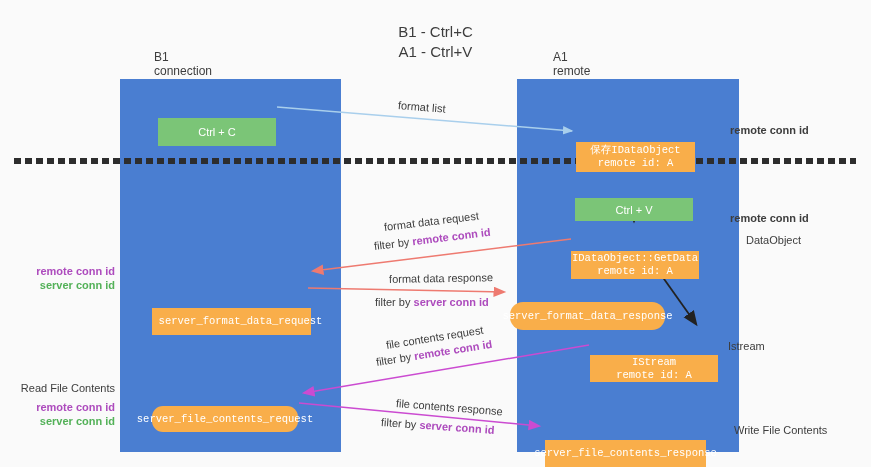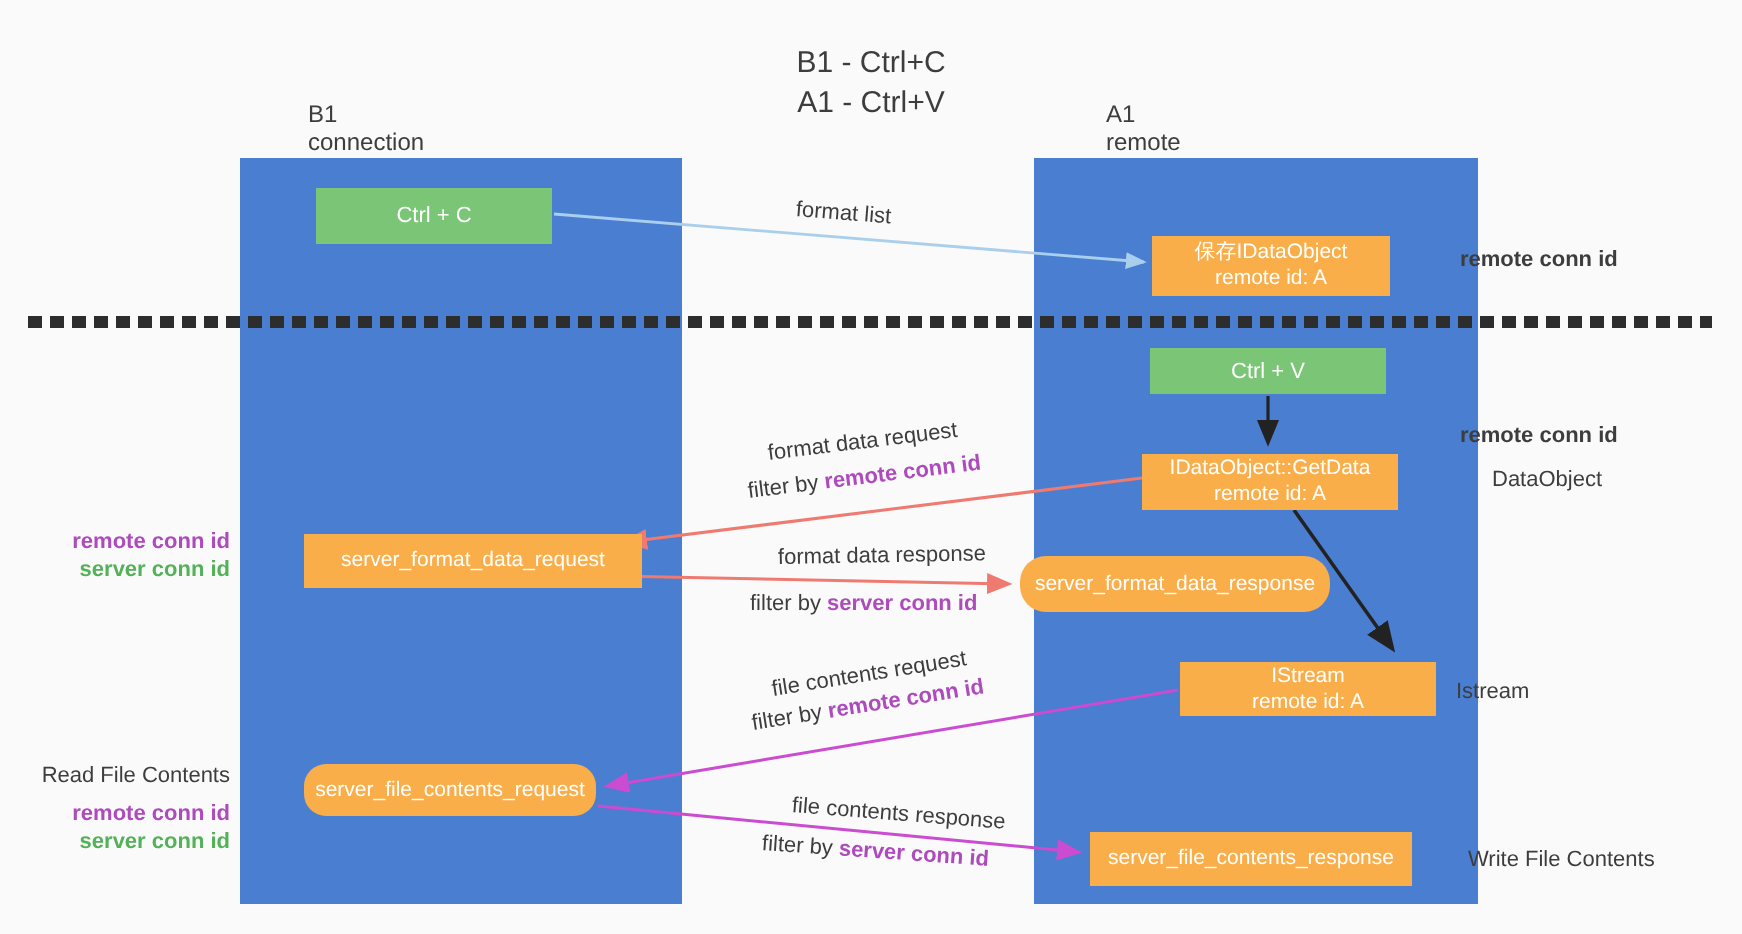--- a/index.html
+++ b/index.html
@@ -10,31 +10,31 @@
 
   .lifeline-header{position:absolute;text-align:left;font-size:12px;line-height:14px;color:#3d3d3d;}
   .hdr-b1{left:154px;top:50px;width:120px;}
   .hdr-a1{left:553px;top:50px;width:120px;}
 
   .lifeline{position:absolute;top:79px;height:373px;background:#4a7ed1;}
   .col-b1{left:120px;width:221px;}
   .col-a1{left:517px;width:222px;}
 
   .node{position:absolute;display:flex;flex-direction:column;align-items:center;justify-content:center;
-        color:#fff;text-align:center;white-space:nowrap;}
+        color:#fff;text-align:center;white-space:nowrap;margin-top:24px;}
   .green{background:#7bc577;}
-  .orange{background:#f9ae4a;}
+  .orange{background:#f9ae4a;font-family:Liberation Mono, monospace;}
   .fs11{font-size:11px;}
   .fs10{font-size:10.5px;line-height:13px;}
 
   .box-ctrl-c{left:158px;top:94px;width:118px;height:28px;}
   .box-save-ido{left:576px;top:118px;width:119px;height:30px;}
   .box-ctrl-v{left:575px;top:174px;width:118px;height:23px;}
   .box-getdata{left:571px;top:227px;width:128px;height:28px;}
-  .box-fmt-req{left:152px;top:267px;width:169px;height:27px;}
+  .box-fmt-req{left:152px;top:284px;width:141px;height:27px;padding-left:18px;}
   .box-fmt-resp{left:510px;top:278px;width:155px;height:28px;border-radius:13px;}
   .box-istream{left:590px;top:331px;width:128px;height:27px;}
   .box-file-req{left:152px;top:382px;width:146px;height:26px;border-radius:11px;}
   .box-file-resp{left:545px;top:416px;width:161px;height:27px;}
 
   .dashline{position:absolute;left:14px;top:158px;width:842px;height:6px;
             background:repeating-linear-gradient(90deg,#2d2d2d 0 7px,transparent 7px 11px);}
 
   svg.arrows{position:absolute;left:0;top:0;pointer-events:none;}
 

